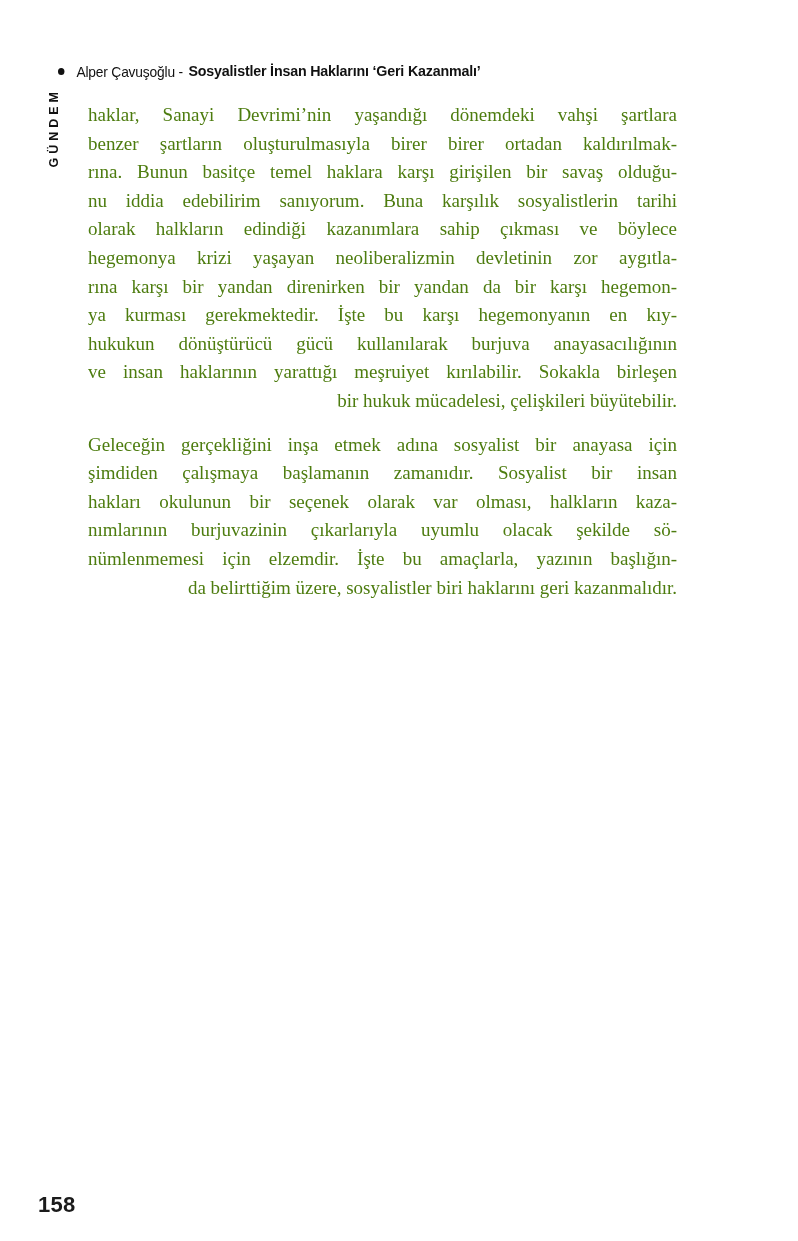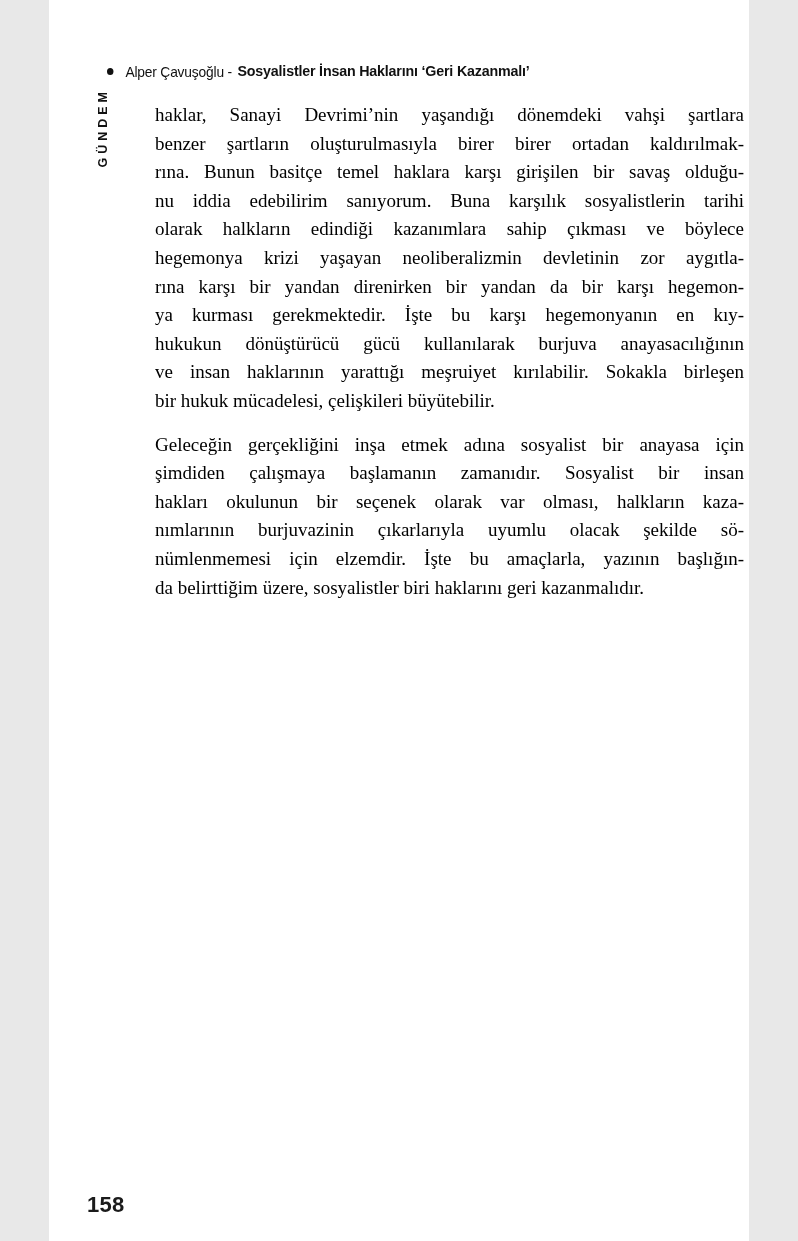--- a/index.html
+++ b/index.html
@@ -1,18 +1,18 @@
 <!DOCTYPE html>
 <html><head>
 <meta charset="utf-8">
 <style>
   html,body { margin:0; padding:0; background:#e8e8e8; }
   .page {
     position:relative;
-    width:700px; height:1241px;
+    width:798px; height:1241px;
     background:#ffffff;
     margin:0 auto;
     overflow:hidden;
     font-family:"Liberation Serif", serif;
   }
 
   
   .header {
     position:absolute; left:58px; top:62px;
     display:flex; align-items:center;
@@ -37,27 +37,27 @@
   .section-label {
     position:absolute; left:47px; top:88px;
     writing-mode:vertical-rl; transform:rotate(180deg);
     font-family:"Liberation Sans", sans-serif;
     font-weight:700; font-size:12.5px;
     letter-spacing:4px; color:#111;
   }
 
   
   .textblock {
-    position:absolute; left:106px; top:101px; width:589px;
+    position:absolute; left:88px; top:101px; width:589px;
     font-size:19px; line-height:28.6px;
-    color:#000000;
+    color:#4d7c0f;
   }
   .para { margin:0; }
   .para + .para { margin-top:15px; }
-  .tline { height:28.6px; overflow:hidden; }
+  .tline { height:28.6px; overflow:hidden;text-align:right; }
   .tline.just { text-align:justify; text-align-last:justify; }
 
   
   .pagenum {
     position:absolute; left:38px; top:1152px;
     font-family:"Liberation Sans", sans-serif;
     font-weight:700; font-size:22px; letter-spacing:0.3px;
     color:#1b1b1b;
     margin-top:40px;
   }

